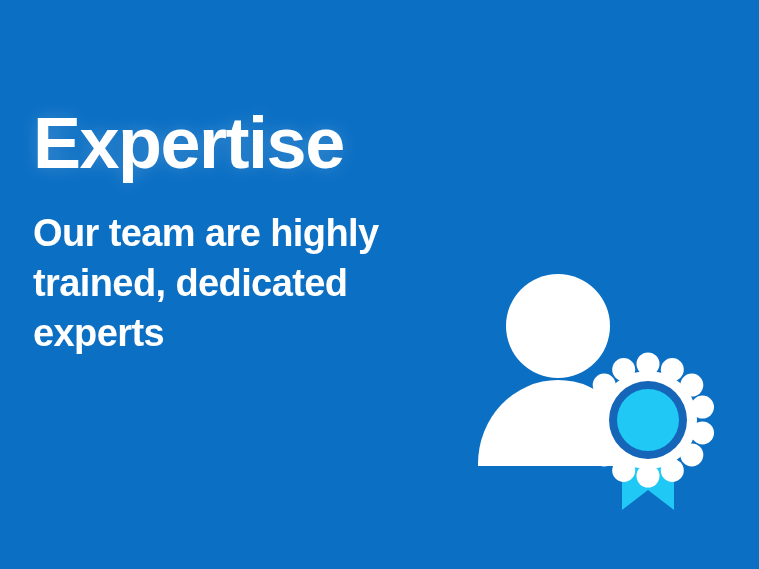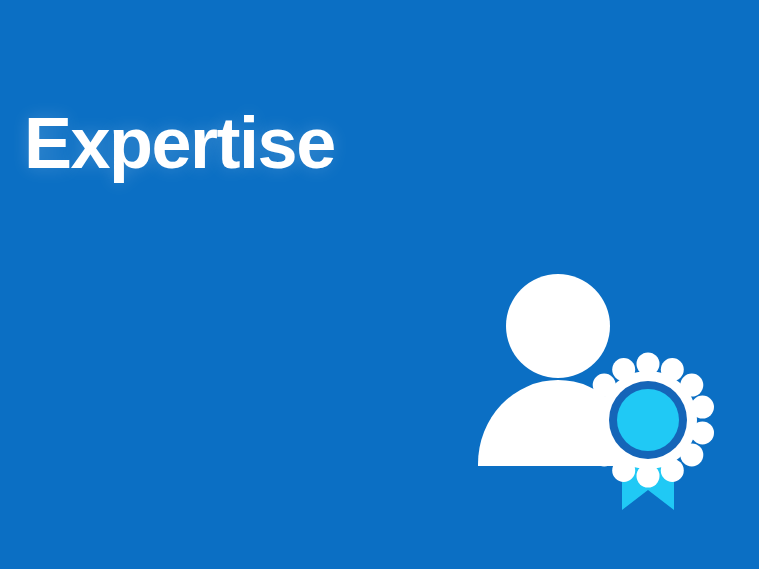--- a/index.html
+++ b/index.html
@@ -14,21 +14,21 @@
   }
   #slide {
     position: relative;
     width: 759px;
     height: 569px;
     background: #0b6fc4;
     overflow: hidden;
   }
   #text-block {
     position: absolute;
-    left: 24px;
+    left: 33px;
     top: 104px;
     width: 430px;
   }
   #title {
     font-size: 72px;
     font-weight: bold;
     line-height: 78px;
     color: #ffffff;
     letter-spacing: -1.5px;
     margin: 0;
@@ -57,20 +57,21 @@
     height: 260px;
   }
 </style>
 </head>
 <body>
 
 <div id="slide" style="background: rgb(11, 111, 196);">
 
   <div id="text-block">
     <h1 id="title">Expertise</h1>
+    <p id="subtitle">Our team are highly trained, dedicated experts</p>
   </div>
 
   <div id="icon-wrap">
     <svg viewBox="0 0 260 260" xmlns="http://www.w3.org/2000/svg">
 
       <circle cx="96" cy="64" r="52" fill="#ffffff"></circle>
 
       <path d="M 16 202 A 80 84 0 0 1 176 202 L 176 204 L 16 204 Z" fill="#ffffff"></path>
 
       <path d="M 160 196 L 212 196 L 212 248 L 186 228 L 160 248 Z" fill="#20c9f5"></path>

